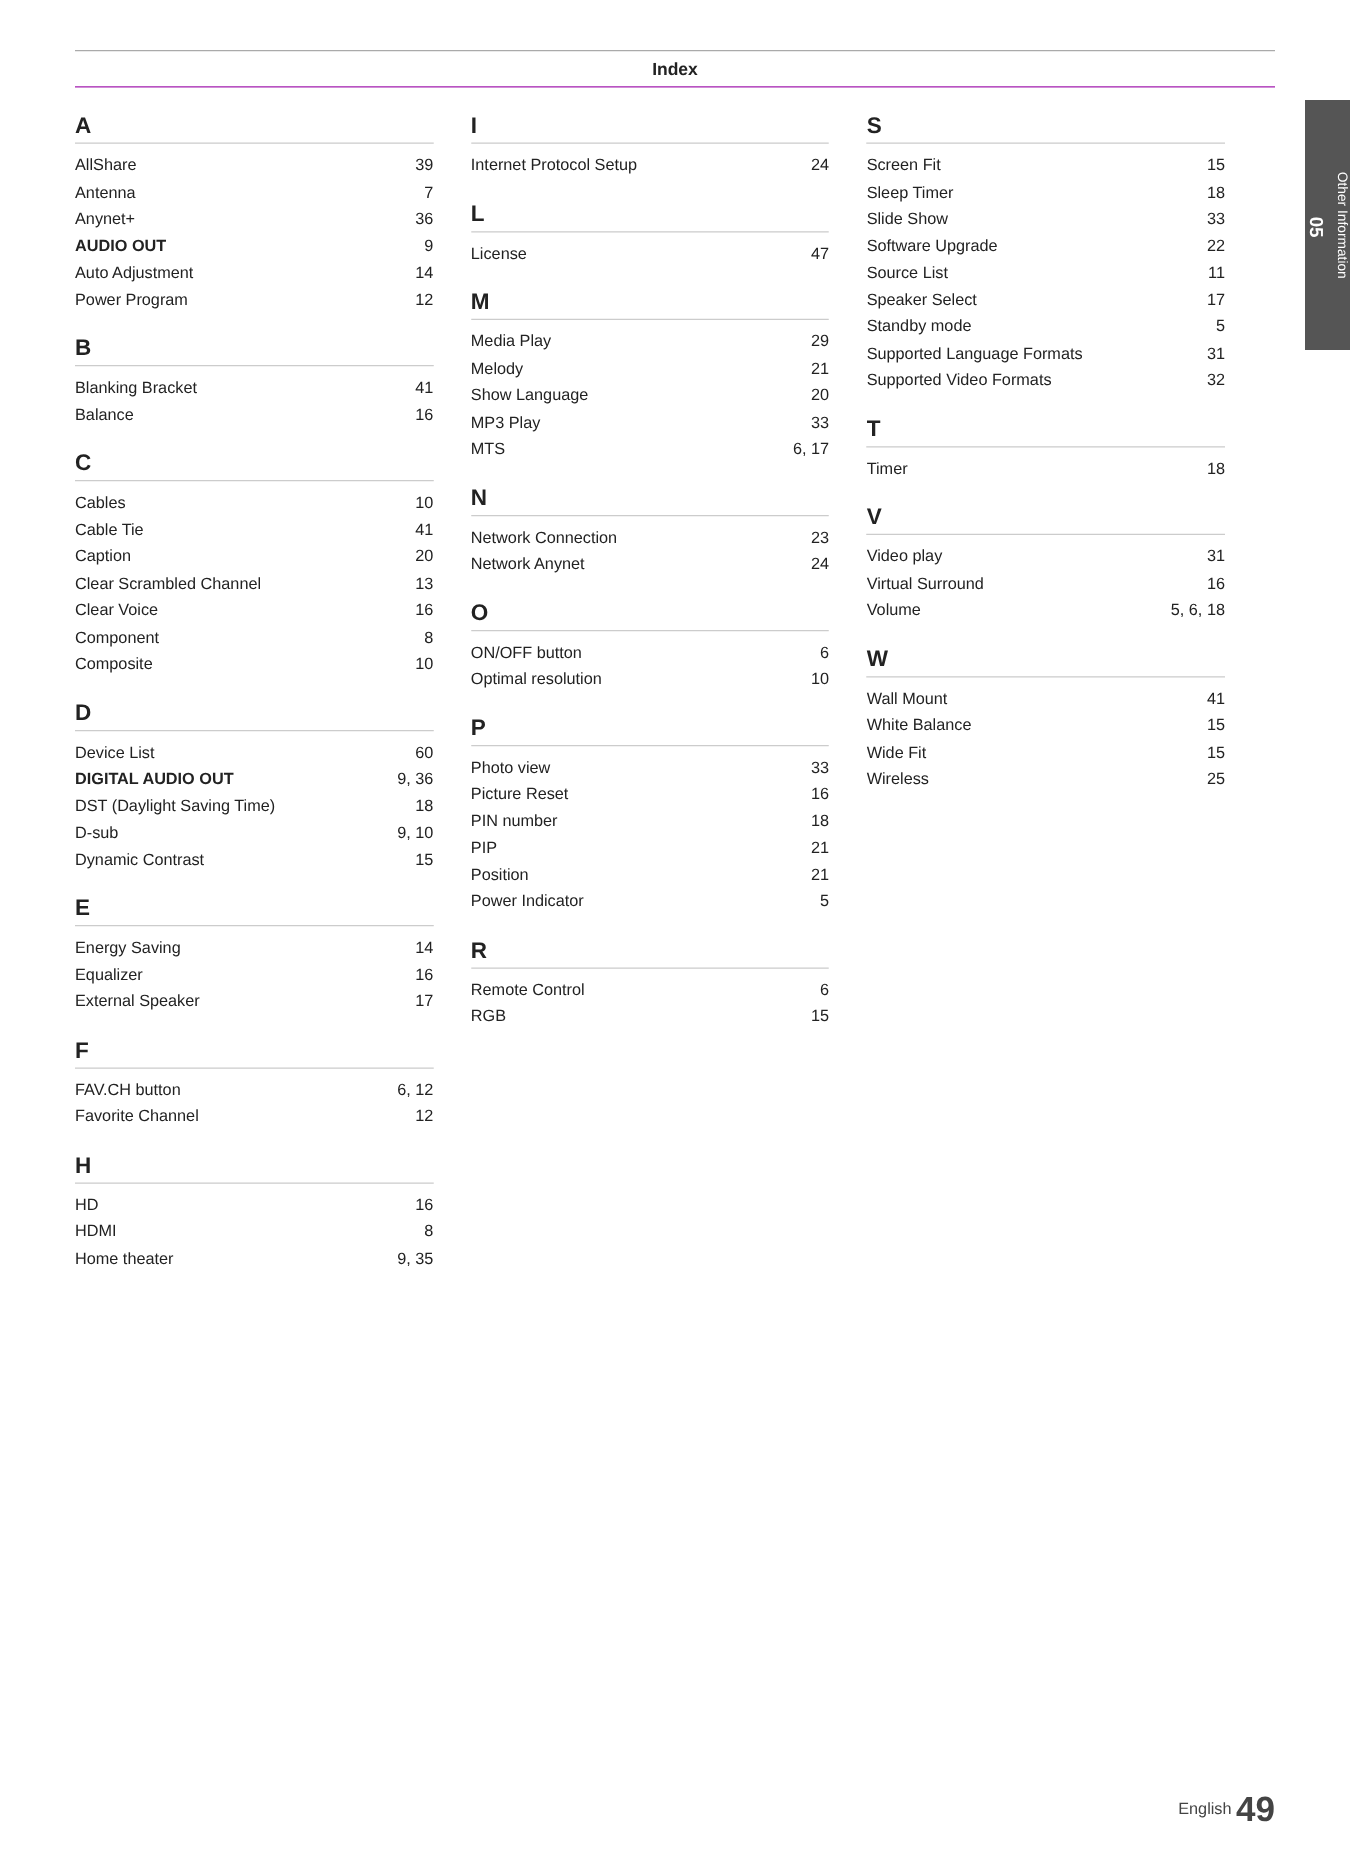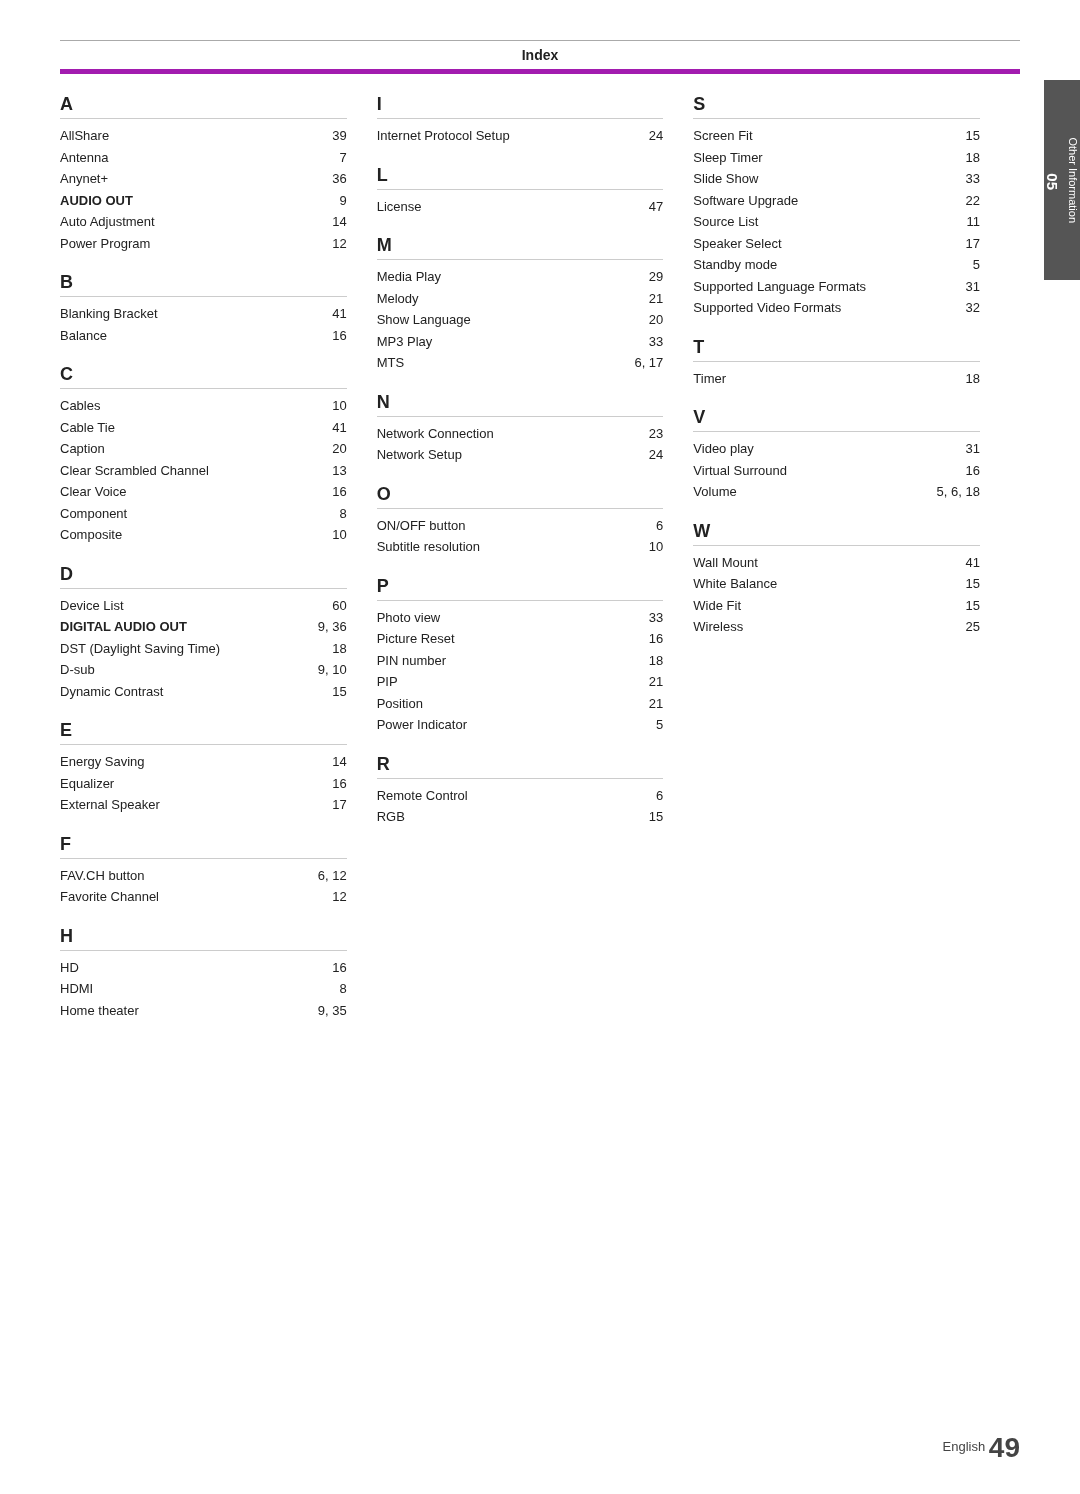--- a/index.html
+++ b/index.html
@@ -53,21 +53,21 @@
       font-size: 11px;
       transform: rotate(180deg);
     }
 
     
     .index-title {
       text-align: center;
       font-size: 14px;
       font-weight: bold;
       border-top: 1px solid #aaa;
-      border-bottom: 5px solid #a21caf;
+      border-bottom: 1px solid #a21caf;
       padding: 6px 0;
       margin-bottom: 20px;
     }
 
     
     .content-grid {
       display: grid;
       grid-template-columns: 1fr 1fr 1fr;
       gap: 0 30px;
       padding-right: 40px;
@@ -304,30 +304,30 @@
         <div class="entry">
           <span class="entry-name">MTS</span>
           <span class="entry-page">6, 17</span>
         </div>
         <div class="section-letter">N</div>
         <div class="entry">
           <span class="entry-name">Network Connection</span>
           <span class="entry-page">23</span>
         </div>
         <div class="entry">
-          <span class="entry-name">Network Setup</span>
+          <span class="entry-name">Network Anynet</span>
           <span class="entry-page">24</span>
         </div>
         <div class="section-letter">O</div>
         <div class="entry">
           <span class="entry-name">ON/OFF button</span>
           <span class="entry-page">6</span>
         </div>
         <div class="entry">
-          <span class="entry-name">Subtitle resolution</span>
+          <span class="entry-name">Optimal resolution</span>
           <span class="entry-page">10</span>
         </div>
         <div class="section-letter">P</div>
         <div class="entry">
           <span class="entry-name">Photo view</span>
           <span class="entry-page">33</span>
         </div>
         <div class="entry">
           <span class="entry-name">Picture Reset</span>
           <span class="entry-page">16</span>

